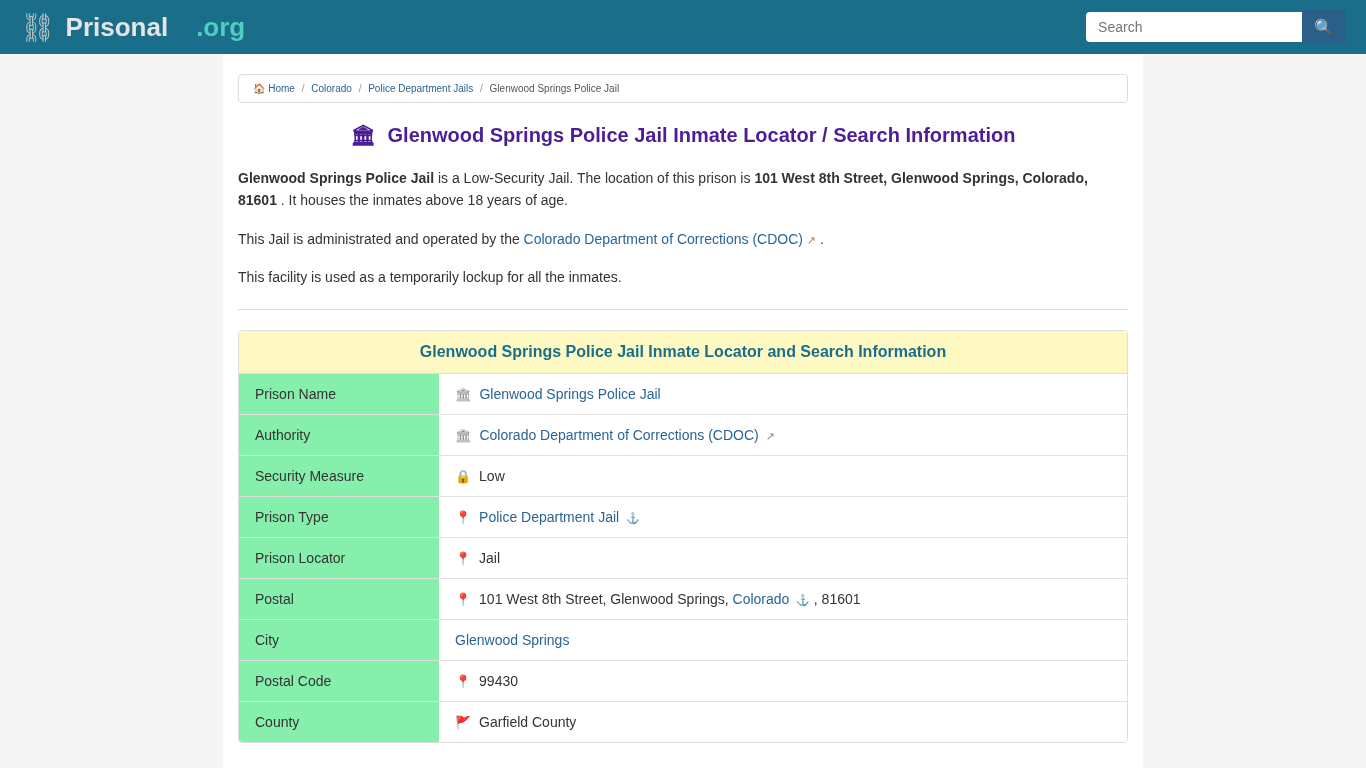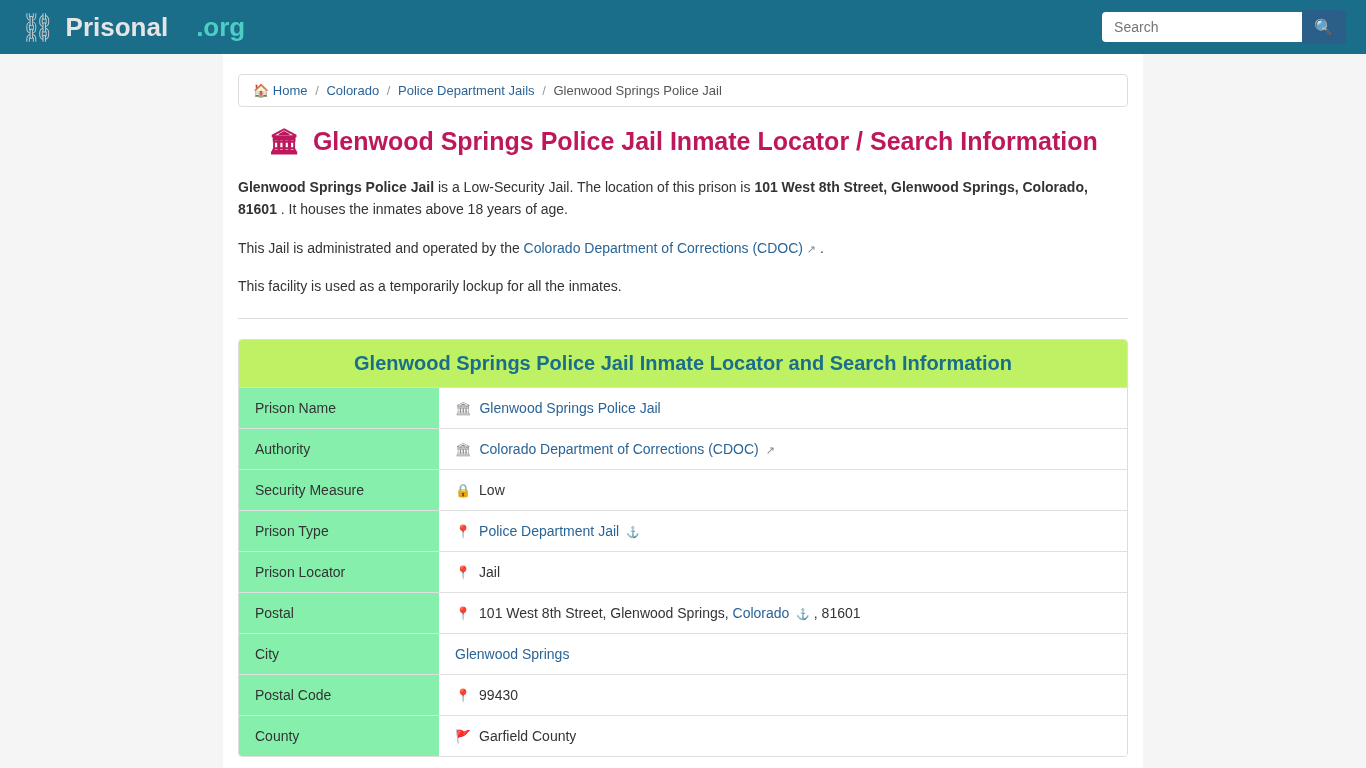--- a/index.html
+++ b/index.html
@@ -34,21 +34,21 @@
     .search-area {
       display: flex;
       align-items: center;
       gap: 0;
     }
     .search-input {
       padding: 7px 12px;
       border: none;
       border-radius: 4px 0 0 4px;
       font-size: 14px;
-      width: 200px;
+      width: 216px;
       outline: none;
       color: #999;
     }
     .search-btn {
       background: #2a5f8a;
       border: none;
       padding: 7px 12px;
       cursor: pointer;
       border-radius: 0 4px 4px 0;
       color: white;
@@ -64,36 +64,36 @@
       background: #fff;
       min-height: calc(100vh - 54px);
     }
 
     
     .breadcrumb {
       background: #fff;
       border: 1px solid #ddd;
       border-radius: 4px;
       padding: 8px 14px;
-      font-size: 13px;
+      font-size: 10px;
       margin-bottom: 20px;
       color: #555;
     }
     .breadcrumb a {
       color: #2a6496;
       text-decoration: none;
     }
     .breadcrumb .sep { margin: 0 4px; color: #999; }
 
     
     .page-title {
       text-align: center;
-      font-size: 25px;
+      font-size: 20px;
       font-weight: bold;
-      color: #be185d;
+      color: #4c1d95;
       margin-bottom: 20px;
     }
     .page-title .prison-icon { margin-right: 6px; }
 
     
     .description {
       margin-bottom: 16px;
       line-height: 1.6;
       color: #333;
     }
@@ -107,25 +107,25 @@
     }
 
     
     .info-box {
       border: 1px solid #ddd;
       border-radius: 4px;
       overflow: hidden;
       margin-bottom: 20px;
     }
     .info-box-header {
-      background: #bef264;
+      background: #fef9c3;
       padding: 12px 32px;
       text-align: center;
       color: #1a6e8a;
-      font-size: 20px;
+      font-size: 16px;
       font-weight: bold;
       border-bottom: 1px solid #ddd;
     }
 
     
     .info-table {
       width: 100%;
       border-collapse: collapse;
     }
     .info-table tr {

